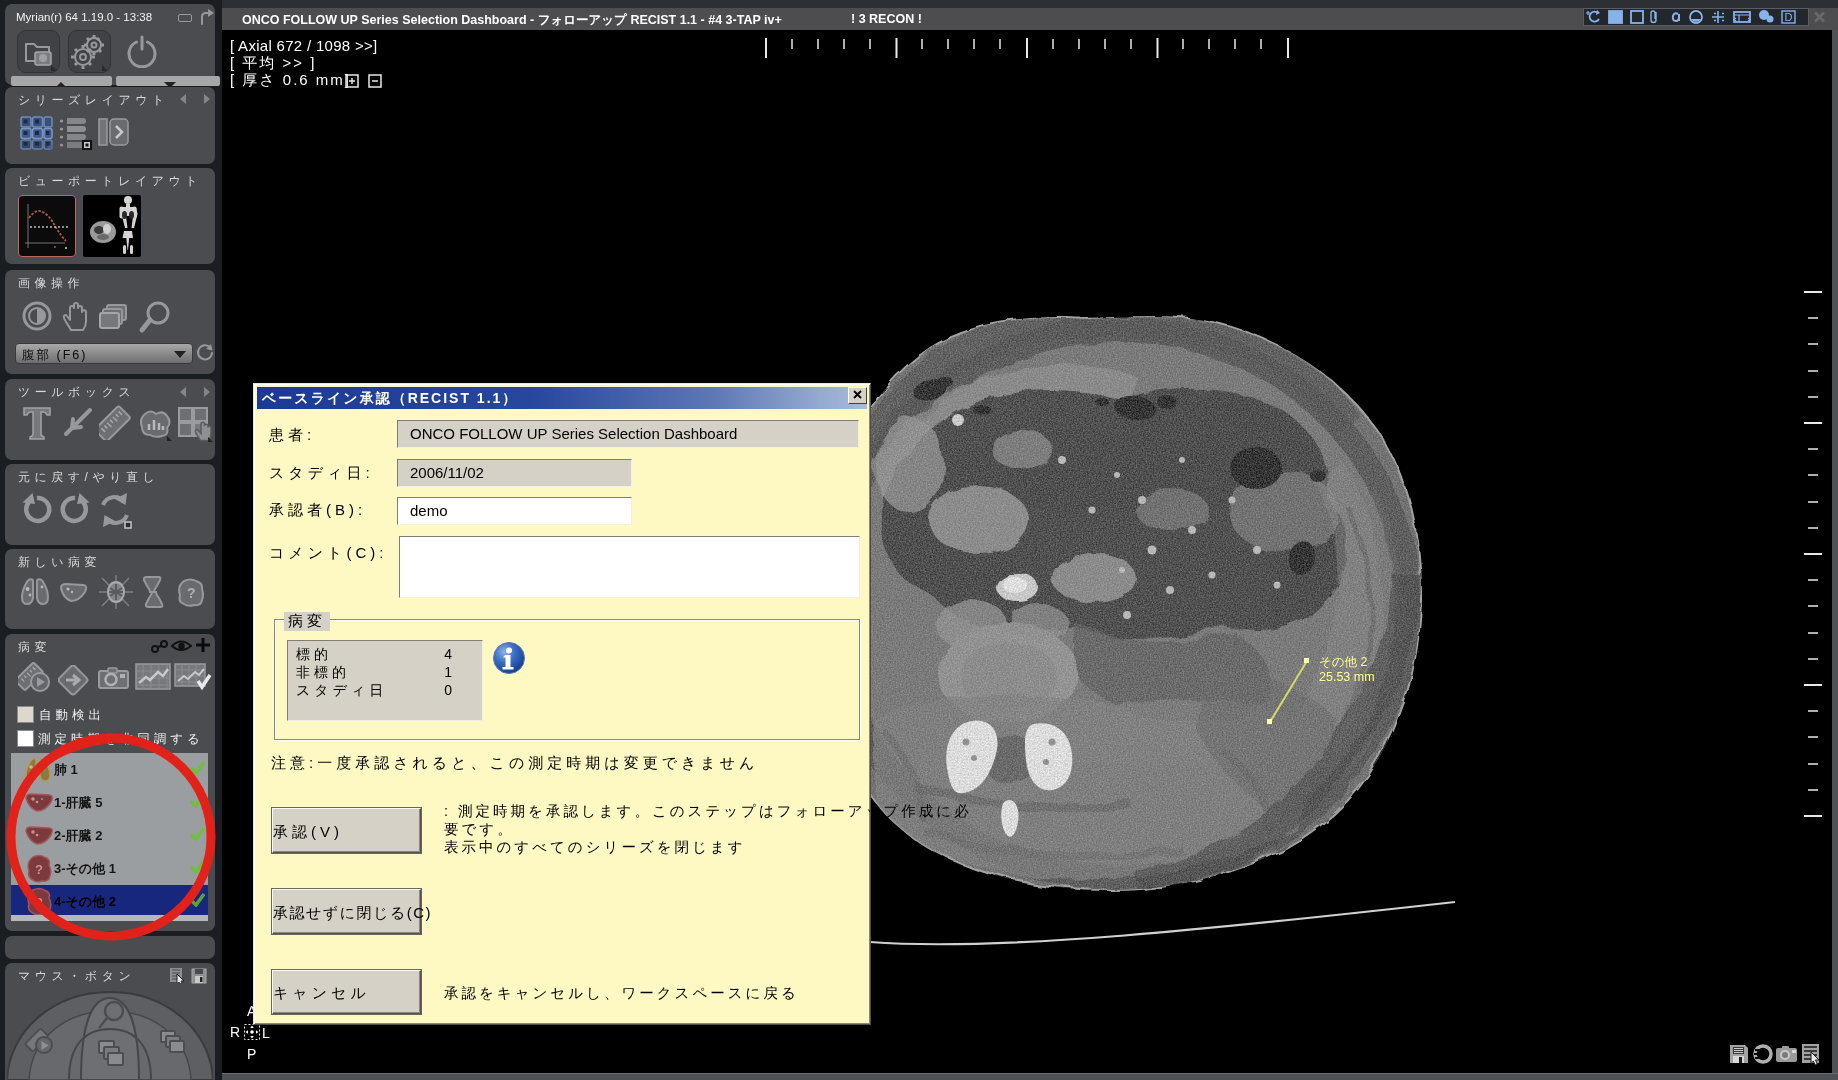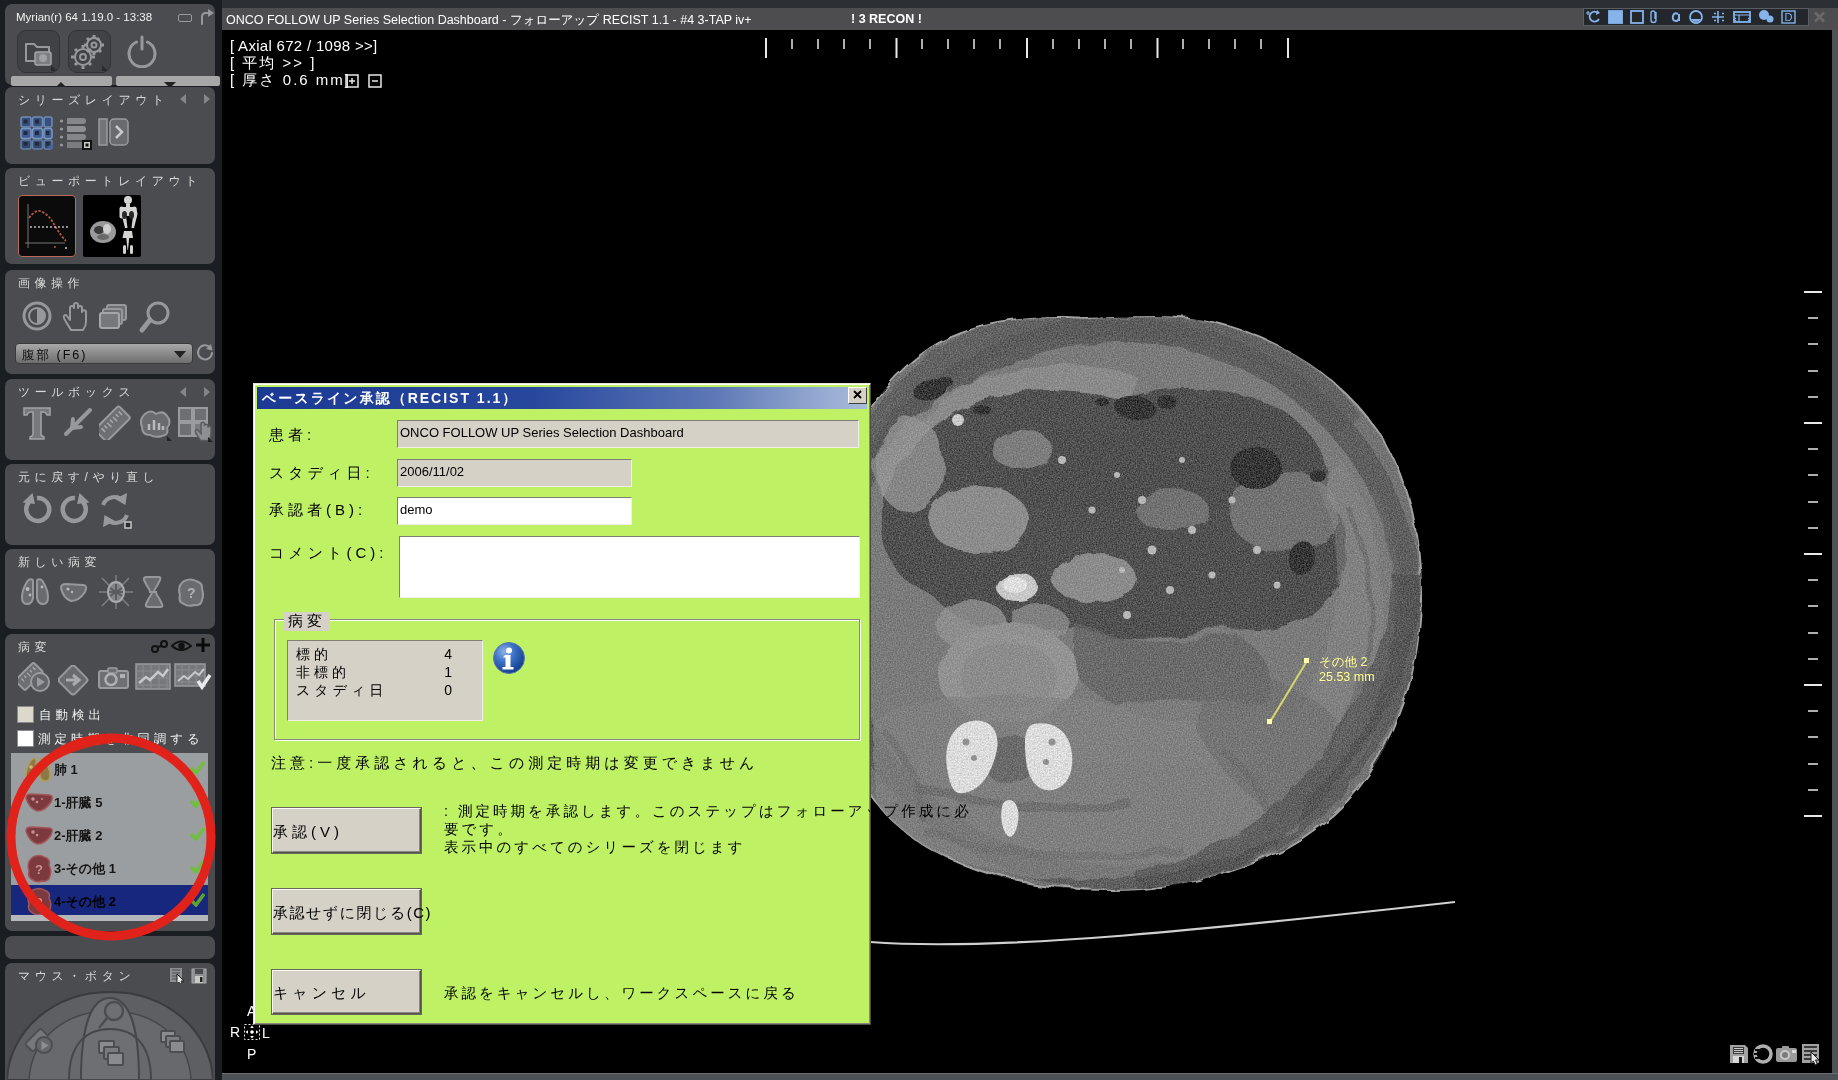--- a/index.html
+++ b/index.html
@@ -5,40 +5,40 @@
 html,body{margin:0;padding:0}
 body{position:relative;width:1838px;height:1080px;overflow:hidden;background:#000;
   font-family:"Liberation Sans",sans-serif;-webkit-font-smoothing:antialiased}
 
 #sidebar{position:absolute;left:0;top:0;width:222px;height:1080px;background:#1a1d21}
 .panel{position:absolute;left:5px;width:210px;background:#4b4c4f;border-radius:7px}
 .phead{position:absolute;left:13px;top:5px;font-size:12px;color:#d8d8d8;letter-spacing:4.5px;white-space:nowrap}
 .icon{position:absolute}
 
 #titlebar{position:absolute;left:222px;top:0;width:1616px;height:30px;background:#4d4d50;border-top:8px solid #2c2f33;box-sizing:border-box}
-#titletext{position:absolute;left:4px;top:4px;font-size:12.5px;font-weight:normal;color:#fff;white-space:nowrap}
+#titletext{position:absolute;left:20px;top:4px;font-size:12.5px;font-weight:bold;color:#fff;white-space:nowrap}
 #recon{position:absolute;left:629px;top:4px;font-size:12.5px;font-weight:bold;color:#fff;white-space:nowrap}
 #canvas{position:absolute;left:222px;top:30px;width:1610px;height:1043px;background:#000;overflow:hidden}
 #rightborder{position:absolute;left:1832px;top:30px;width:6px;height:1050px;background:#4e5156}
 #bottomborder{position:absolute;left:222px;top:1073px;width:1616px;height:7px;background:#4e5156;border-top:1px solid #6a6d71;box-sizing:border-box}
 .ovl{position:absolute;color:#fff;font-size:15px;white-space:nowrap;letter-spacing:0.3px}
 
-#dialog{position:absolute;left:253px;top:383px;width:618px;height:642px;background:#bef264;
+#dialog{position:absolute;left:253px;top:383px;width:618px;height:642px;background:#fef9c3;
   border-top:1px solid #e8e4da;border-left:1px solid #e8e4da;border-right:1.5px solid #504d46;border-bottom:1.5px solid #504d46;
   box-shadow:inset 1px 1px 0 #fff, inset -1px -1px 0 #8a877e;box-sizing:border-box;font-size:15px;color:#000}
 #dtitle{position:absolute;left:3px;top:3px;right:3px;height:22px;
   background:linear-gradient(90deg,#1c3a94 0%,#27479d 45%,#5e78b6 75%,#93a9d0 92%,#a8bbdb 100%)}
 #dtitletext{position:absolute;left:5px;top:3px;font-size:14px;font-weight:bold;color:#fff;letter-spacing:.5px;white-space:nowrap}
 #dclose{position:absolute;right:3px;top:3px;width:17px;height:15px;background:#d5d1c7;
   border-top:1px solid #fff;border-left:1px solid #fff;border-right:1px solid #404040;border-bottom:1px solid #404040;
   font-size:12px;font-weight:bold;text-align:center;line-height:13px;color:#000}
 .dlabel{position:absolute;left:15px;font-size:15px;color:#000;white-space:nowrap}
 .dinput{position:absolute;box-sizing:border-box;
   border-top:1.5px solid #807d75;border-left:1.5px solid #807d75;border-right:1.5px solid #f2efe8;border-bottom:1.5px solid #f2efe8;
-  font-size:13px;color:#000;padding:4px 0 0 2px;white-space:nowrap;overflow:hidden}
+  font-size:15px;color:#000;padding:4px 0 0 12px;white-space:nowrap;overflow:hidden}
 .gray{background:#d5d1c7}
 .white{background:#fff}
 .dbtn{position:absolute;left:18px;width:149px;background:#d5d1c7;box-sizing:border-box;
   border-top:1.5px solid #fcfaf5;border-left:1.5px solid #fcfaf5;border-right:1.5px solid #55524b;border-bottom:1.5px solid #55524b;
   box-shadow:inset -1px -1px 0 #8a877e, 0 0 0 1px #6a675f;
   font-size:15px;color:#000;white-space:nowrap}
 .ddesc{position:absolute;left:190px;font-size:14.5px;color:#000;line-height:18px;white-space:nowrap}
 
 svg .s{stroke:#97989b;fill:none;stroke-width:2px;stroke-linecap:round;stroke-linejoin:round}
 svg .s3{stroke:#97989b;fill:none;stroke-width:3px;stroke-linecap:round;stroke-linejoin:round}

